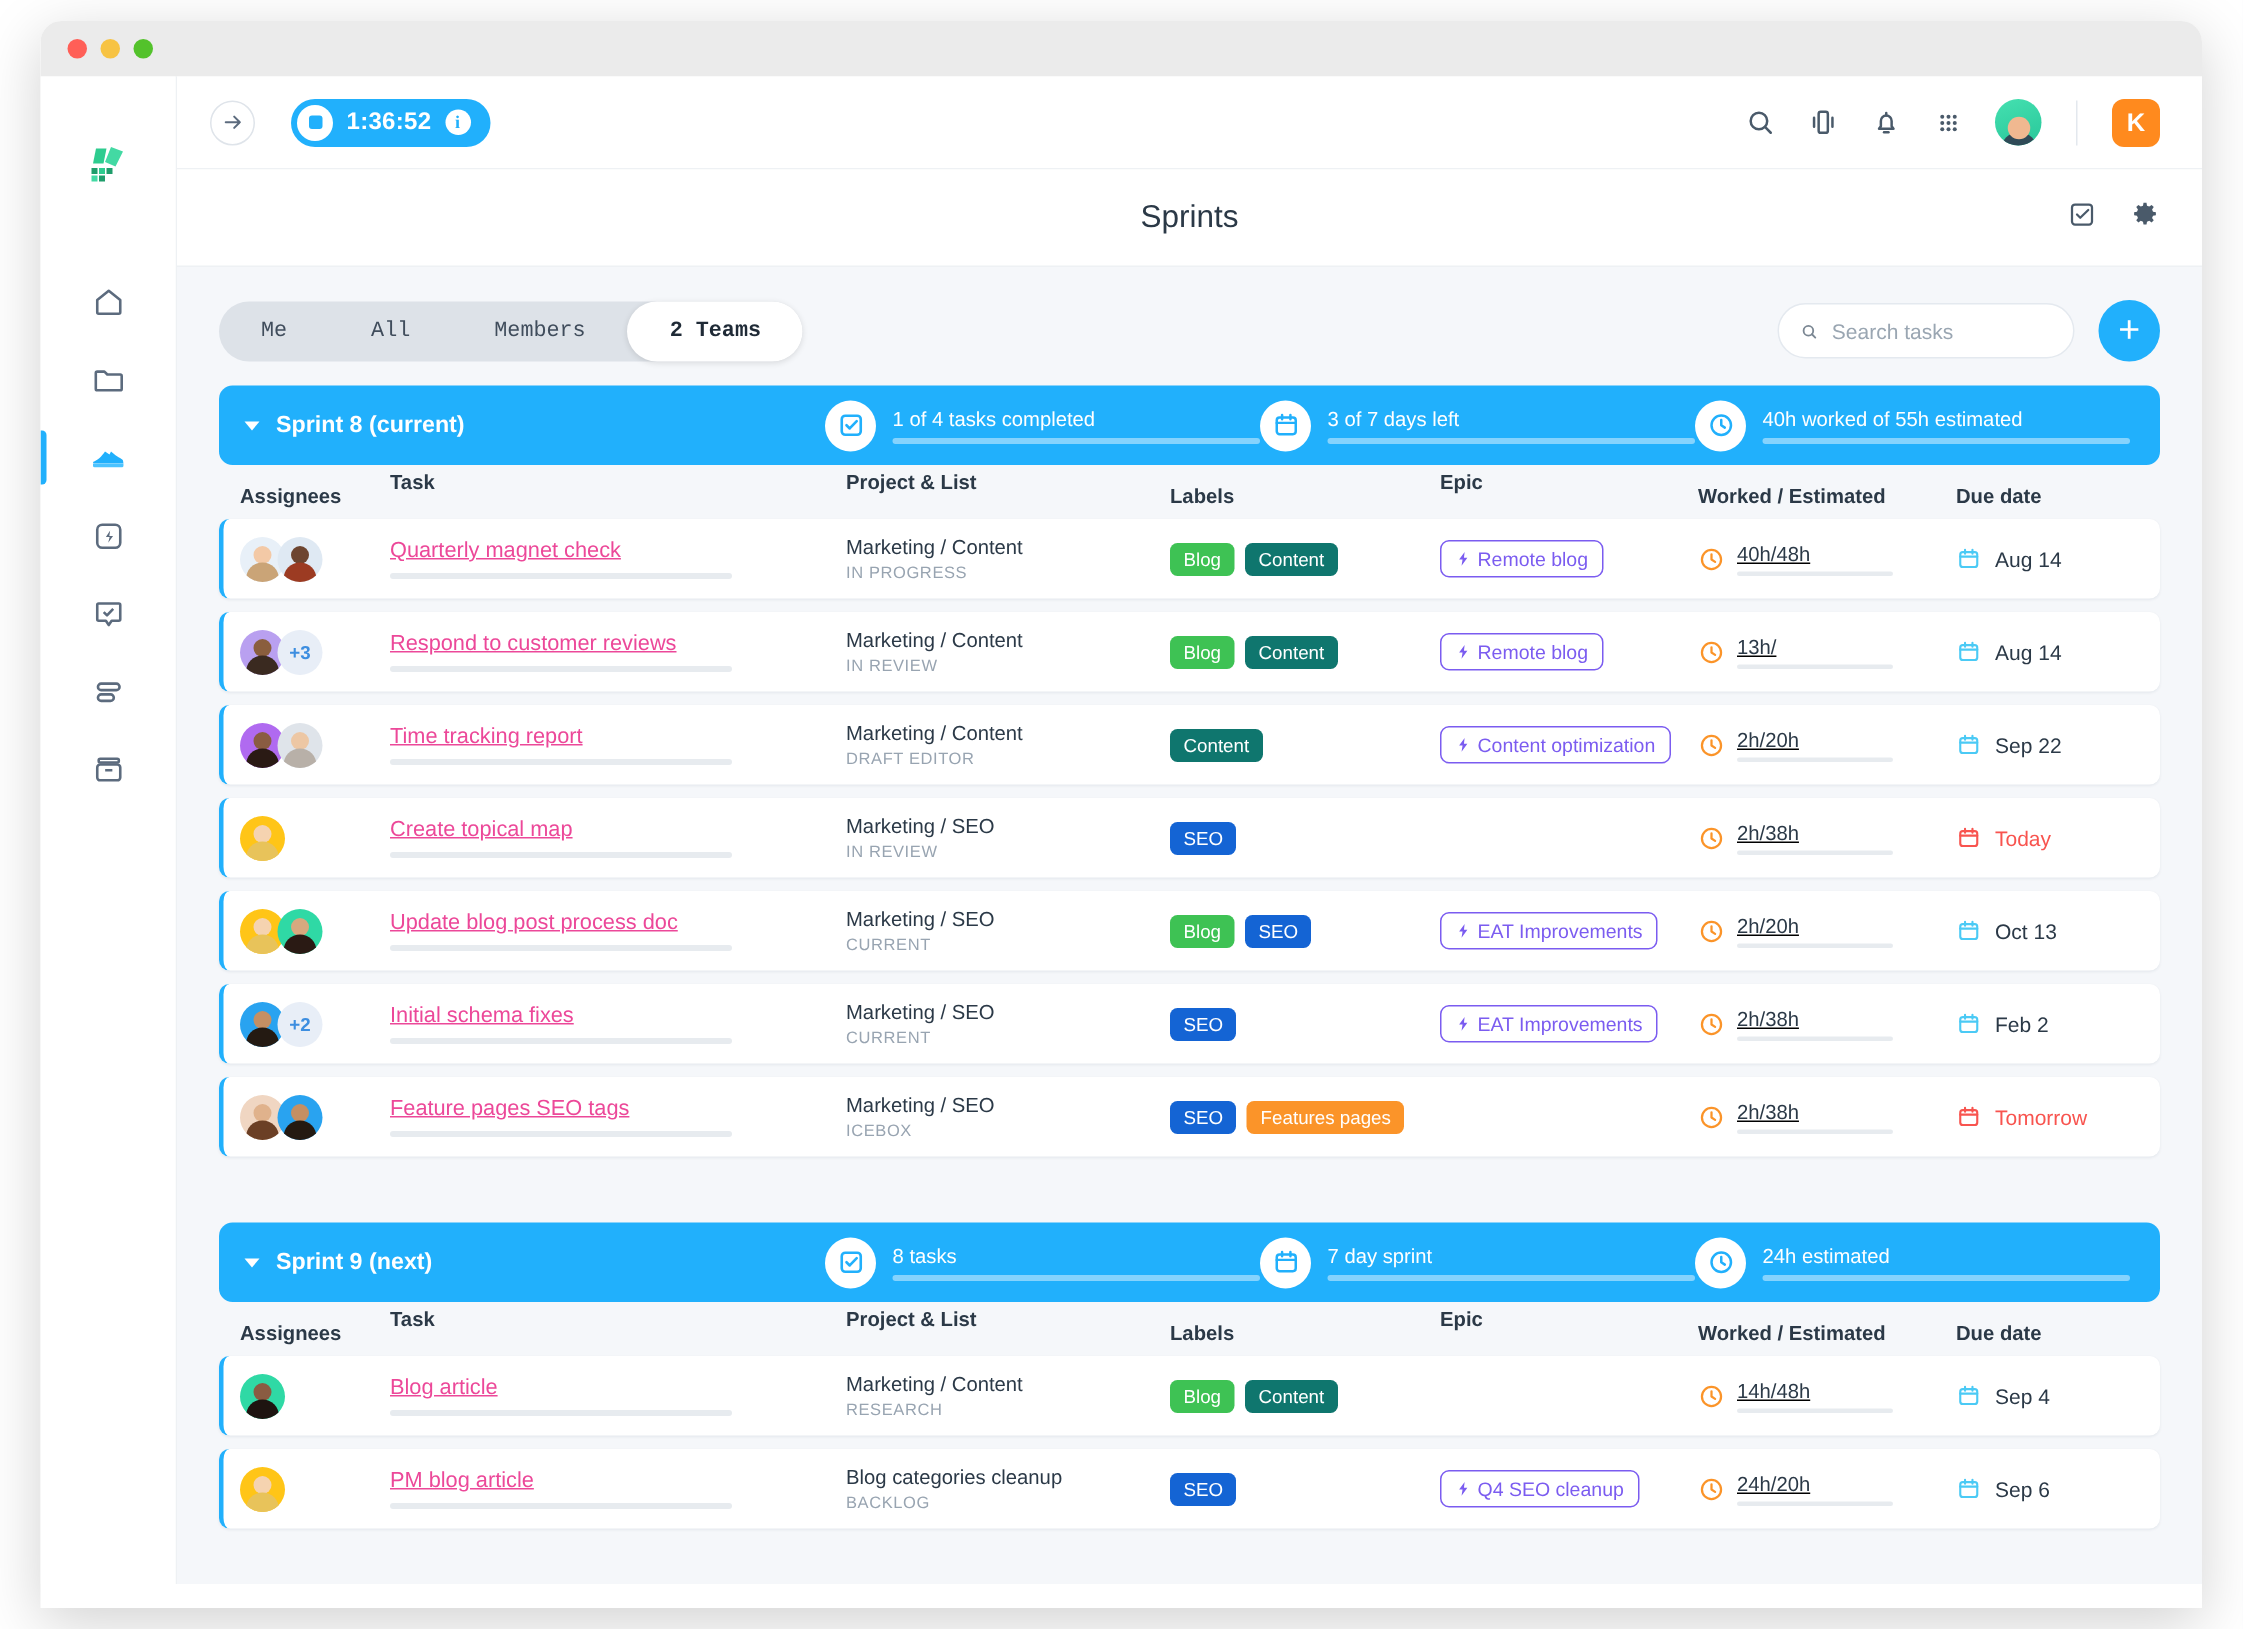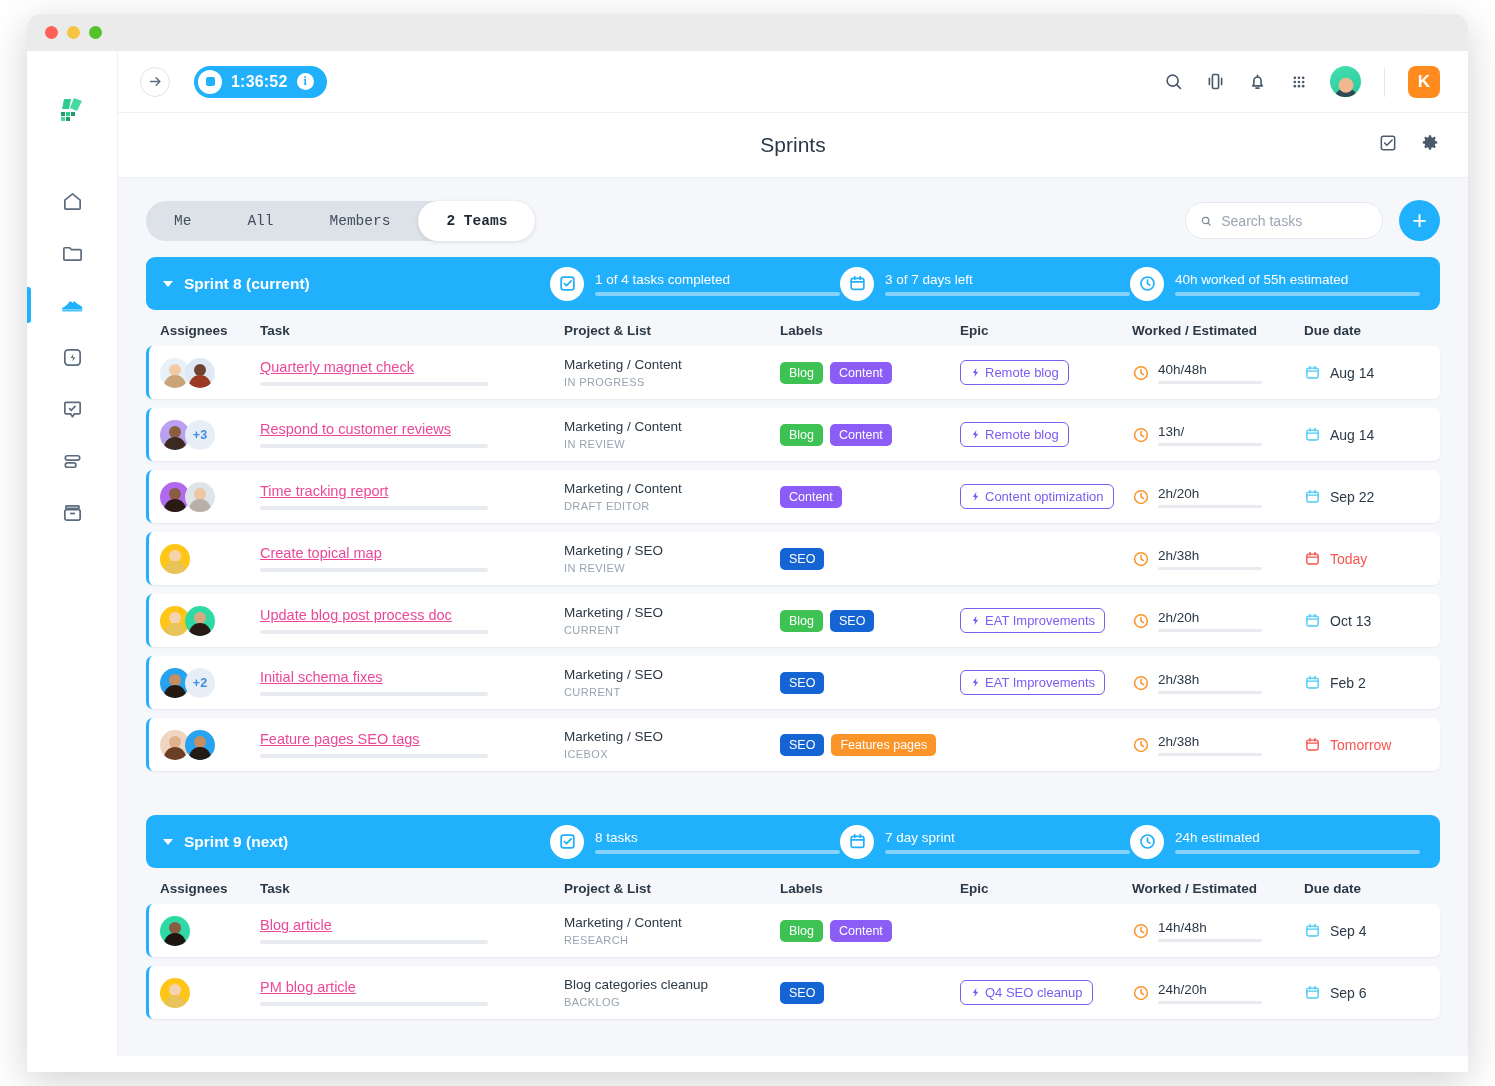--- a/index.html
+++ b/index.html
@@ -154,21 +154,21 @@
     width: 34px; height: 34px; border-radius: 50%; background: #fff; color: #21b0fc;
     display: flex; align-items: center; justify-content: center; flex: none;
   }
   .stat-body { flex: 1; min-width: 0; }
   .stat-label { font-size: 13.5px; color: #fff; margin-bottom: 5px; white-space: nowrap; }
   .stat-bar { height: 4px; border-radius: 2px; background: rgba(255,255,255,.45); overflow: hidden; }
   .stat-fill { height: 100%; background: #fff; border-radius: 2px; }
 
   
   .thead {
-    display: flex; align-items: center; height: 32px;
+    display: flex; height: 32px;
     font-size: 13.5px; color: #2b3947; font-weight: 700; padding: 0 6px 0 14px;
   }
   .row {
     display: flex; align-items: center; height: 53px; background: #fff;
     border-radius: 7px; margin-bottom: 9px; position: relative;
     box-shadow: 0 1px 2px rgba(20,40,70,.07);
     border-left: 3px solid #21b0fc; padding-left: 11px;
   }
   .c-assignees { width: 100px; flex: none; display: flex; align-items: center; }
   .c-task      { width: 288px; flex: none; }
@@ -201,32 +201,32 @@
   .task-fill { height: 100%; background: #21a7f5; border-radius: 2px; }
 
   .proj { font-size: 13.5px; color: #2b3947; margin-bottom: 4px; white-space: nowrap; }
   .list { font-size: 11px; color: #98a4b1; letter-spacing: .4px; }
 
   .chip {
     height: 22px; border-radius: 5px; color: #fff; font-size: 12.5px;
     display: inline-flex; align-items: center; padding: 0 9px; white-space: nowrap;
   }
   .chip.green { background: #3ec254; }
-  .chip.pink { background: #8b5cf6; }
+  .chip.pink { background: #0f766e; }
   .chip.blue { background: #1464d4; }
   .chip.orange { background: #fb9429; }
 
   .epic {
     height: 25px; border: 1.4px solid #7b5cf0; border-radius: 6px; color: #7b5cf0;
     display: inline-flex; align-items: center; gap: 4px; padding: 0 9px;
     font-size: 13px; white-space: nowrap; background: #fff;
   }
 
   .clock-ic { color: #fb9429; flex: none; display:flex; }
-  .worked-body { min-width: 0; }
+  .worked-body { min-width: 0; text-decoration: underline; }
   .worked-txt { font-size: 13.5px; color: #2b3947; margin-bottom: 4px; white-space: nowrap; }
   .worked-bar { height: 3px; width: 104px; background: #e7ebef; border-radius: 2px; overflow: hidden; }
   .worked-fill { height: 100%; border-radius: 2px; background: #21c55d; }
   .worked-fill.over { background: #f8544f; }
   .due-txt { font-size: 14px; color: #2b3947; }
   .due-txt.red { color: #f8544f; }
   .cal-ic { color: #4bcaf5; flex:none; display:flex; }
   .cal-ic.red { color: #f8544f; }
 </style>
 </head>

